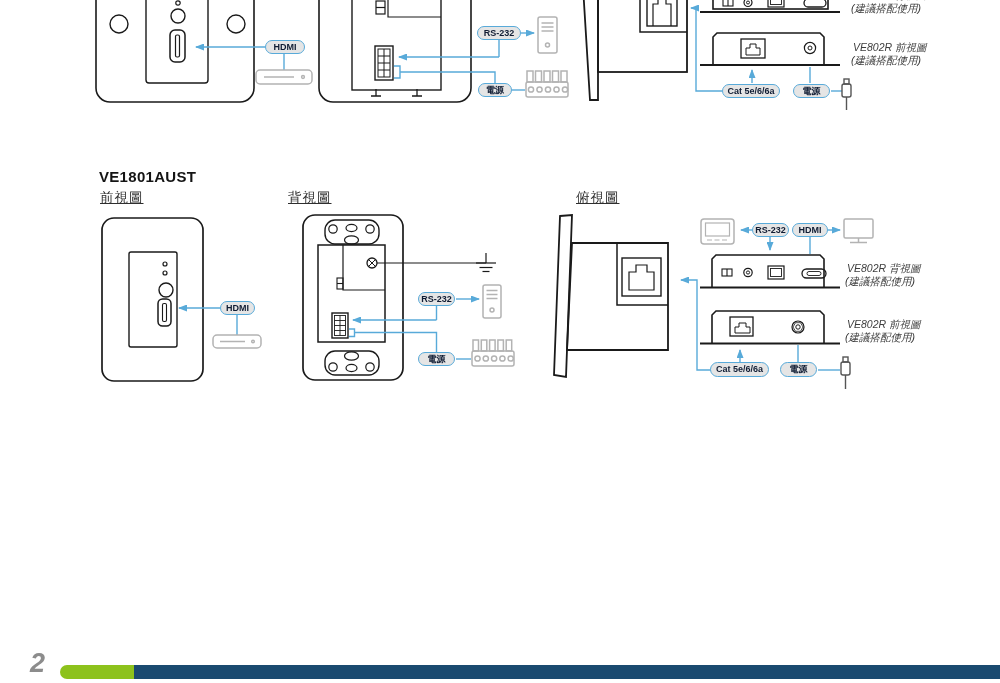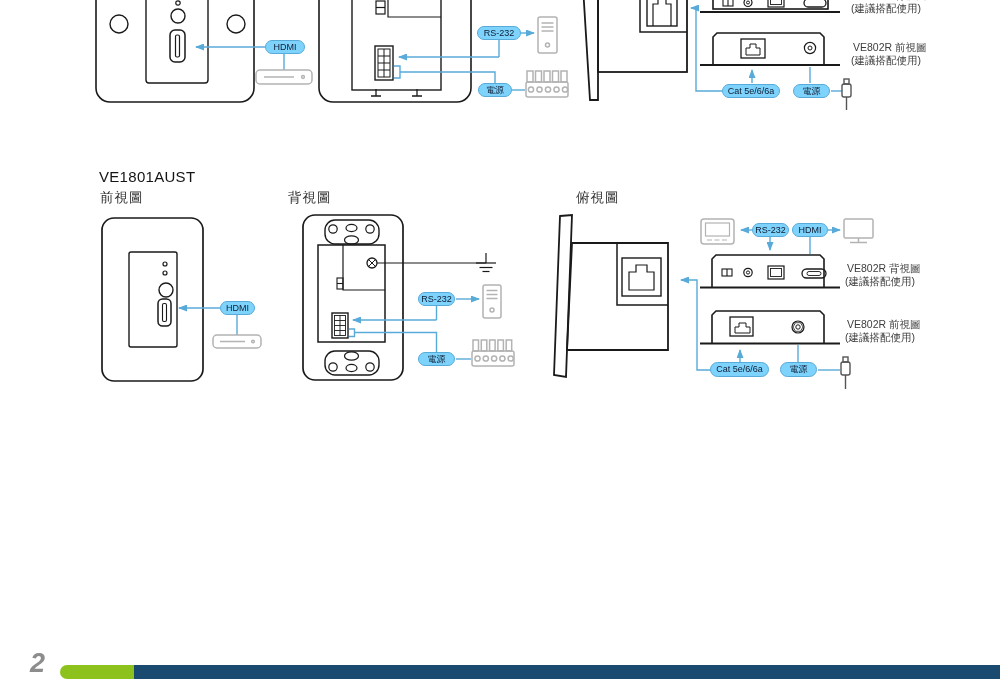--- a/index.html
+++ b/index.html
@@ -1,25 +1,25 @@
 <!DOCTYPE html>
 <html><head>
 <meta charset="utf-8">
 <style>
   html,body{margin:0;padding:0;background:#ffffff;}
   .stage{position:relative;width:1000px;height:683px;background:#fff;overflow:hidden;
          font-family:"Liberation Sans",sans-serif;}
   .stage svg{position:absolute;left:0;top:0;}
   .pill{position:absolute;box-sizing:border-box;border:1.5px solid #58aad9;border-radius:9px;
-        background:#7dd3fc;color:#101c33;font-size:9px;font-weight:normal;line-height:1;
+        background:#e5e5e5;color:#101c33;font-size:9px;font-weight:bold;line-height:1;
         display:flex;align-items:center;justify-content:center;white-space:nowrap;z-index:3;}
-  .cap{position:absolute;color:#3d3d3d;font-size:10.5px;line-height:12px;white-space:nowrap;z-index:2;}
-  .model-title{position:absolute;left:99px;top:168px;font-size:15px;font-weight:normal;color:#141414;
+  .cap{position:absolute;color:#3d3d3d;font-size:10.5px;line-height:12px;white-space:nowrap;z-index:2;font-style:italic;}
+  .model-title{position:absolute;left:99px;top:168px;font-size:15px;font-weight:bold;color:#141414;
                letter-spacing:.3px;z-index:2;}
-  .view-label{position:absolute;font-size:13.5px;color:#2e2e2e;letter-spacing:1px;z-index:2;}
+  .view-label{position:absolute;font-size:13.5px;color:#2e2e2e;letter-spacing:1px;z-index:2;text-decoration:underline;}
   .page-num{position:absolute;left:30px;top:648px;font-size:27px;font-weight:bold;font-style:italic;
             color:#8c8c8c;z-index:2;}
   .bar-green{position:absolute;left:60px;top:665px;width:74px;height:14px;background:#8dc21c;
              border-radius:8px 0 0 8px;z-index:1;}
   .bar-navy{position:absolute;left:134px;top:665px;width:866px;height:14px;background:#1a4a70;z-index:1;}
 </style>
 </head>
 <body>
 
 <div class="stage">

